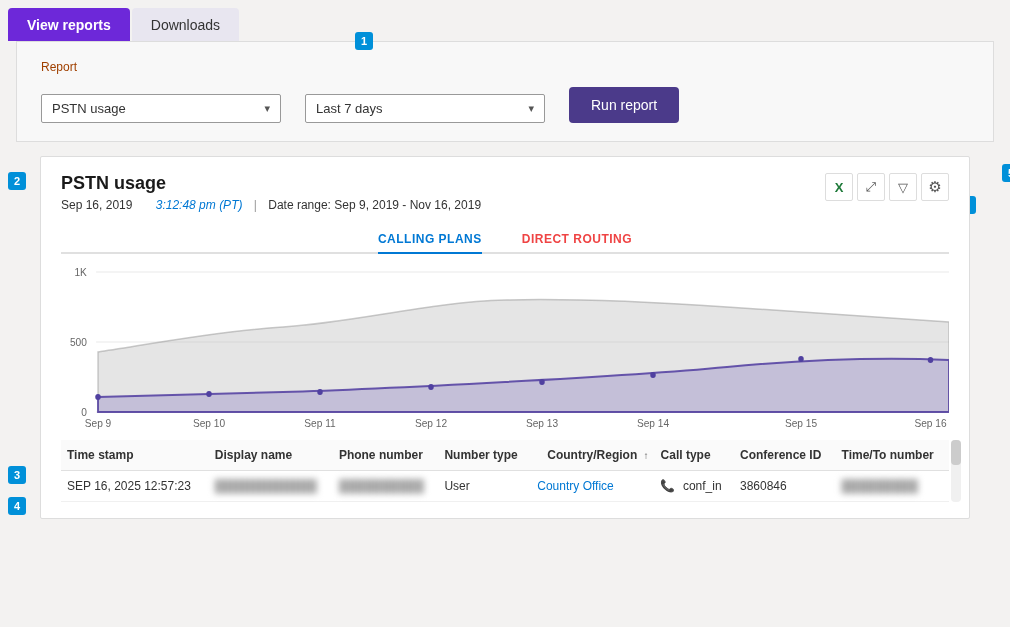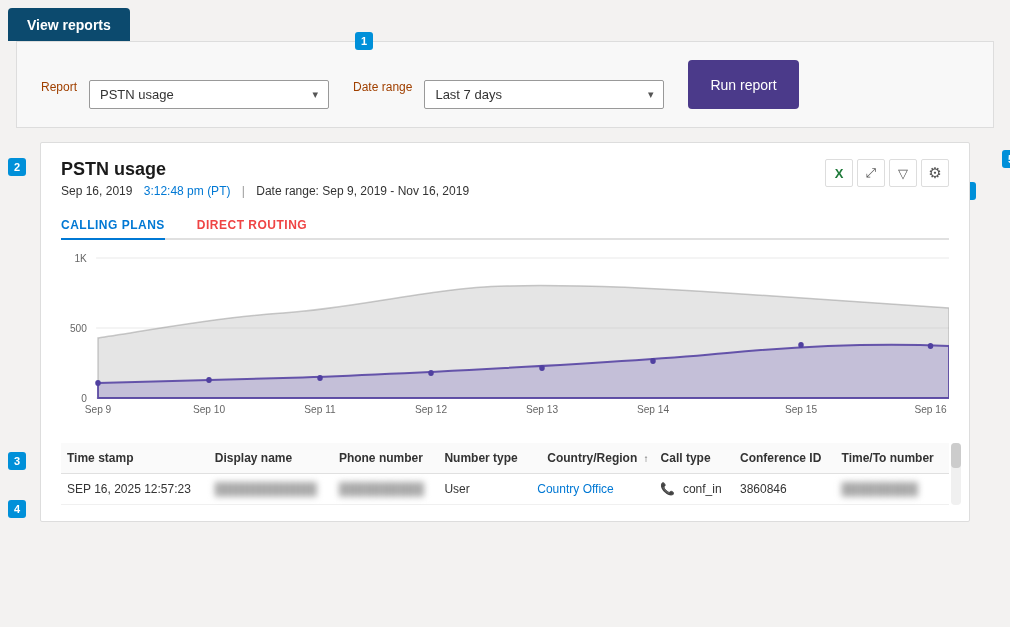--- a/index.html
+++ b/index.html
@@ -23,21 +23,21 @@
     .tab {
       padding: 8px 18px;
       cursor: pointer;
       border-radius: 4px 4px 0 0;
       font-size: 14px;
       font-weight: 400;
       border: 1px solid transparent;
       border-bottom: none;
     }
     .tab.active {
-      background: #0c4a6e;
+      background: #6d28d9;
       color: #fff;
       font-weight: 600;
       text-align: center;
     }
     .tab.inactive {
       background: #e8e6f0;
       color: #333;
     }
 
     
@@ -46,22 +46,22 @@
       border: 1px solid #ddd;
       padding: 18px 24px 18px 24px;
       margin: 0 8px;
       display: flex;
       align-items: flex-end;
       gap: 24px;
       position: relative;
     }
     .control-group {
       display: flex;
-      flex-direction: row;
-      gap: 12px;
+      flex-direction: column;
+      gap: 20px;
     }
     .control-label {
       font-size: 12px;
       color: #a04000;
       font-weight: 400;
     }
     .control-select {
       display: flex;
       align-items: center;
       border: 1px solid #999;
@@ -79,21 +79,21 @@
 
     .run-button {
       background: #4b3a8a;
       color: #fff;
       border: none;
       border-radius: 4px;
       padding: 8px 22px;
       font-size: 14px;
       cursor: pointer;
       font-weight: 400;
-      height: 49px;
+      height: 36px;
     }
 
     
     .step-badge {
       background: #0090d9;
       color: #fff;
       border-radius: 3px;
       font-size: 11px;
       font-weight: 700;
       width: 18px;
@@ -150,21 +150,22 @@
       font-size: 14px;
       color: #555;
       position: relative;
     }
 
     
     .chart-tabs {
       display: flex;
       margin-top: 14px;
       border-bottom: 2px solid #e0e0e0;
-      gap: 32px;
+      gap: 40px;
+      justify-content: center;
     }
     .chart-tab {
       padding: 6px 0;
       font-size: 12px;
       font-weight: 600;
       color: #ef4444;
       cursor: pointer;
       letter-spacing: 0.5px;
       border-bottom: 2px solid transparent;
       margin-bottom: -2px;
@@ -183,21 +184,21 @@
 
     svg.chart {
       width: 100%;
       height: 100%;
     }
 
     
     .data-table {
       width: 100%;
       border-collapse: collapse;
-      margin-top: 25px;
+      margin-top: 8px;
     }
     .data-table th {
       font-size: 12px;
       font-weight: 600;
       color: #333;
       padding: 8px 6px;
       text-align: left;
       border-bottom: 1px solid #e0e0e0;
       background: #fafafa;
     }
@@ -252,39 +253,41 @@
     }
 
   </style>
 </head>
 <body>
 
 <div class="tab-bar">
   <div class="tab active">
     <span>View reports</span>
   </div>
+  <div class="tab inactive">
+    <span>Downloads</span>
+  </div>
 </div>
 
 <div style="position:relative; margin: 0 8px;">
   <div class="report-controls">
 
     <div style="position:absolute; top:-10px; left:338px;">
       <span class="step-badge">1</span>
     </div>
 
     <div class="control-group">
       <label class="control-label">Report</label>
       <div class="control-select wide">
         <span>PSTN usage</span>
         <span class="chevron-icon">▾</span>
       </div>
     </div>
 
     <div class="control-group">
-      <label class="control-label">Date range</label>
       <div class="control-select wide">
         <span>Last 7 days</span>
         <span class="chevron-icon">▾</span>
       </div>
     </div>
 
     <button class="run-button">Run report</button>
   </div>
 </div>
 
@@ -318,21 +321,21 @@
     <span class="step-badge">8</span>
   </div>
 
   <div class="report-panel">
 
     <div class="report-header">
       <div>
         <div class="report-title">PSTN usage</div>
         <div class="report-meta">
           <span>Sep 16, 2019</span>
-          <span class="datetime" style="margin-left:8px;">3:12:48 pm (PT)</span>
+          <span class="datetime" style="margin-left:20px;font-style:italic;">3:12:48 pm (PT)</span>
           <span class="separator"> | </span>
           <span>Date range: Sep 9, 2019 - Nov 16, 2019</span>
         </div>
       </div>
 
       <div>
         <div style="display:flex; gap:4px; align-items:center; justify-content:flex-end;">
           <div class="toolbar-icon" style="font-weight:700; color:#1f7a3a; font-size:13px;">X</div>
           <div class="toolbar-icon" style="font-size:13px;">⤢</div>
           <div class="toolbar-icon" style="font-size:13px;">▽</div>

